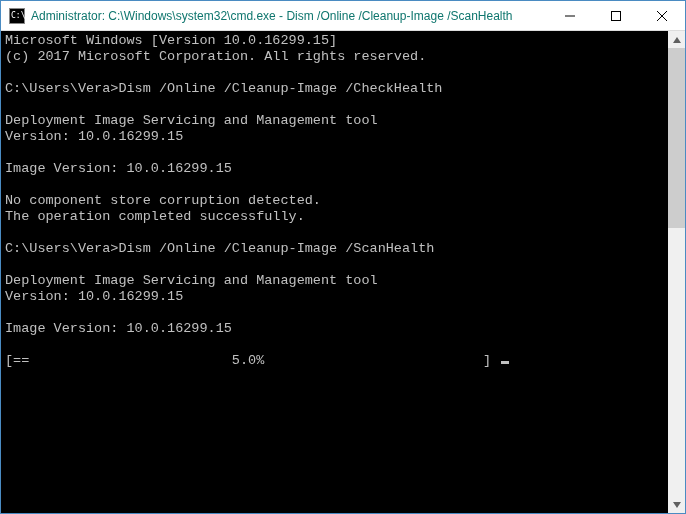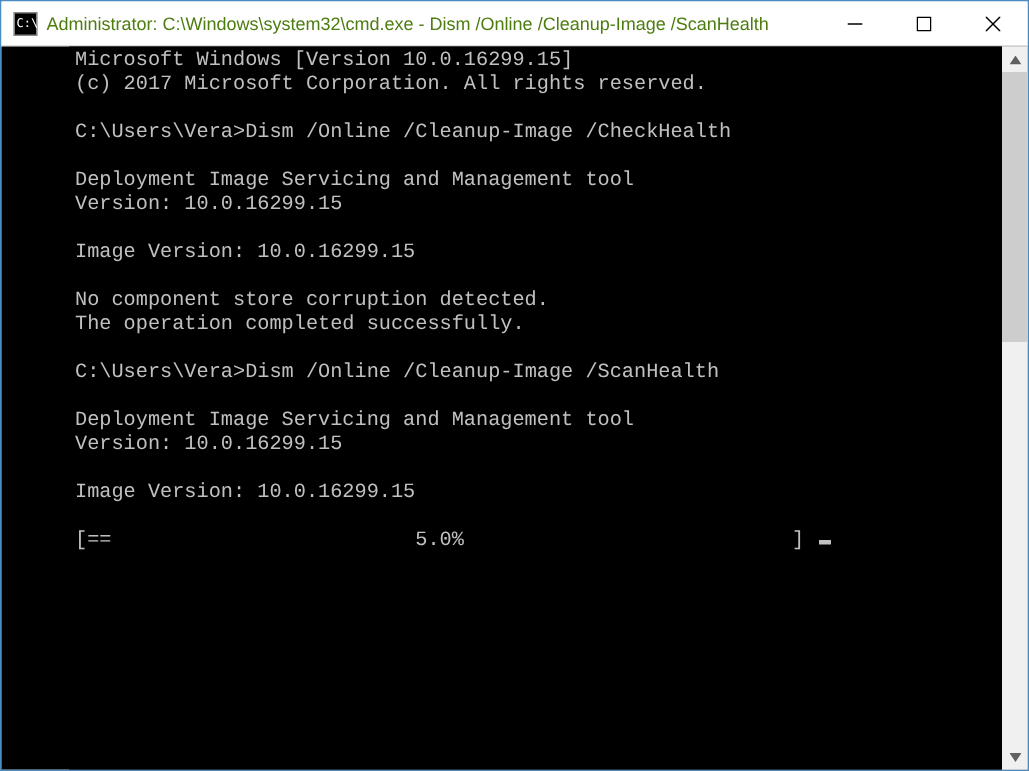--- a/index.html
+++ b/index.html
@@ -33,21 +33,21 @@
       width: 16px;
       height: 16px;
       margin-left: 8px;
       margin-right: 6px;
       display: inline-flex;
       align-items: center;
       justify-content: center;
     }
     .titlebar-title {
       font-size: 12px;
-      color: #4d7c0f;
+      color: #0f766e;
       flex: 1;
       white-space: nowrap;
       overflow: hidden;
     }
     .window-controls {
       display: flex;
       height: 100%;
     }
     .win-btn {
       width: 46px;
@@ -72,21 +72,20 @@
     .terminal {
       flex: 1;
       background: #000;
       color: #c0c0c0;
       font-family: Consolas, "Courier New", monospace;
       font-size: 13.5px;
       line-height: 16px;
       padding: 2px 4px;
       white-space: pre;
       overflow: hidden;
-      margin-left: 45px;
     }
     .scrollbar-track {
       width: 17px;
       background: #f0f0f0;
       position: relative;
       display: flex;
       flex-direction: column;
     }
     .scroll-arrow {
       width: 17px;

